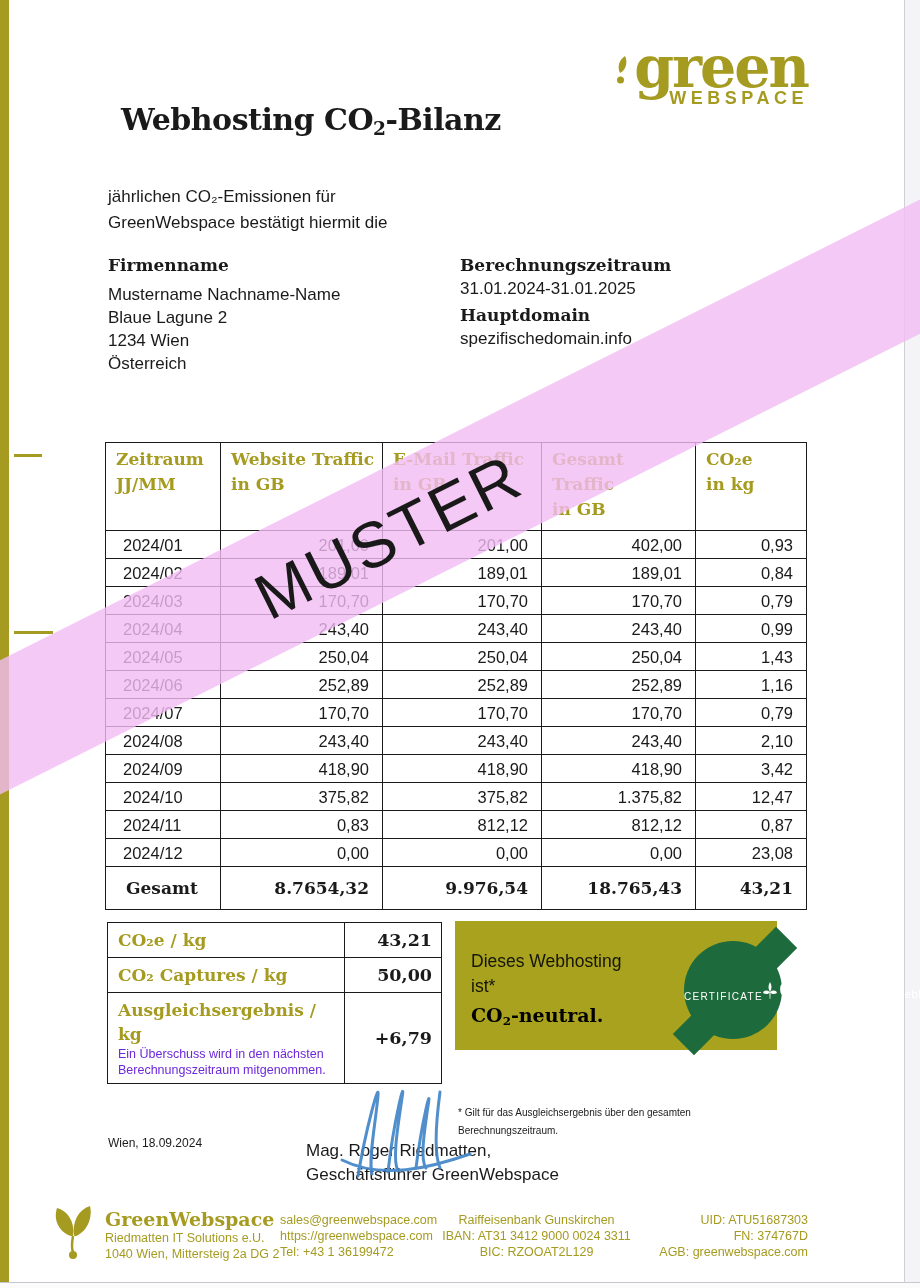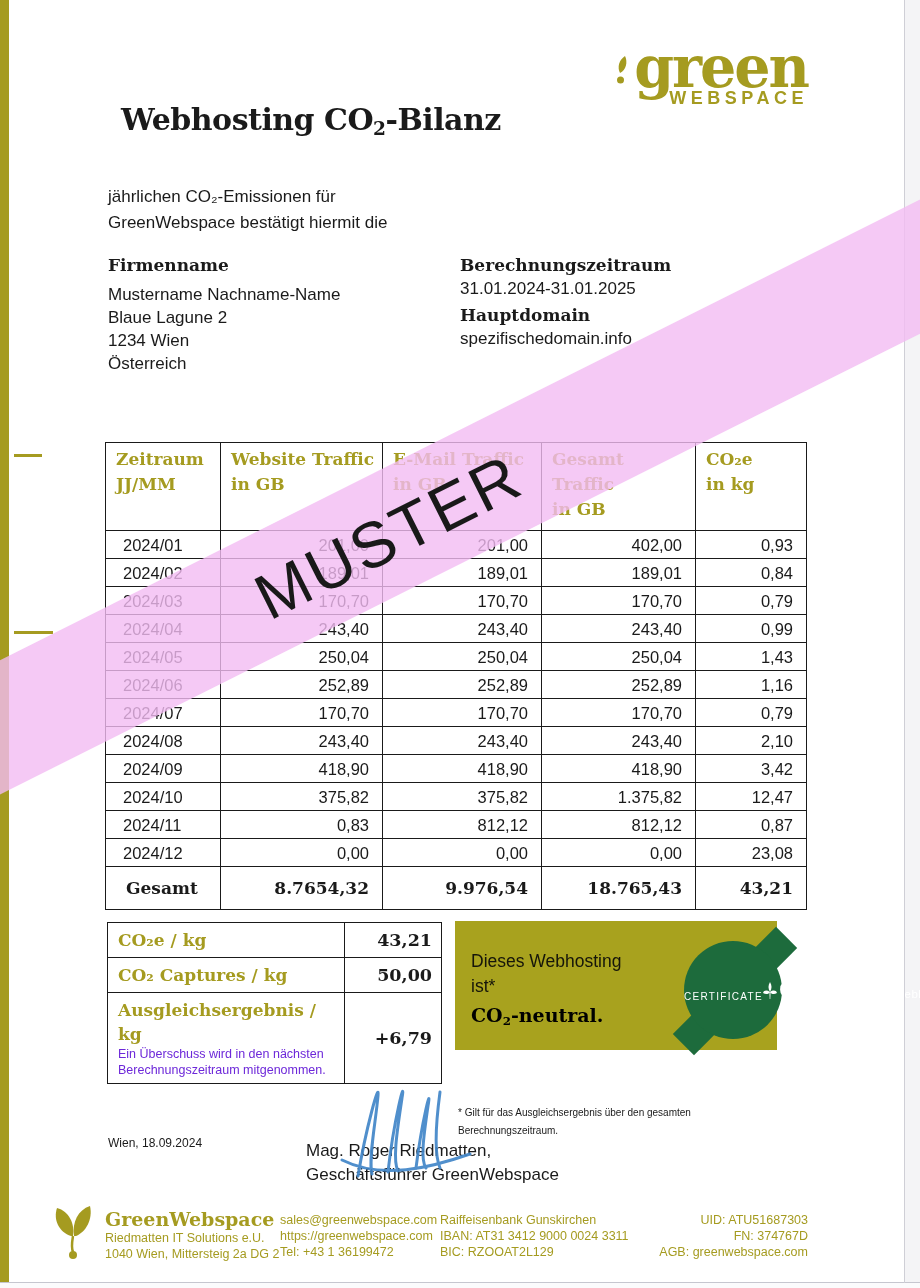--- a/index.html
+++ b/index.html
@@ -89,21 +89,21 @@
   .place-date{position:absolute;left:108px;top:1136px;font-size:12px;}
   .sig-text{position:absolute;left:306px;top:1139px;font-size:17px;line-height:24px;}
   .sig-svg{position:absolute;left:334px;top:1066px;z-index:10;}
 
   
   .f-leaf{position:absolute;left:52px;top:1204px;}
   .f-col{position:absolute;color:var(--olive);font-size:12.5px;line-height:16px;}
   .f-col1{left:105px;top:1209px;}
   .f-company{font-family:"DejaVu Serif",serif;font-weight:700;font-size:19px;line-height:21px;color:var(--olive);}
   .f-col2{left:280px;top:1212px;}
-  .f-col3{left:440px;top:1212px;width:193px;text-align:left;}
+  .f-col3{left:440px;top:1212px;width:193px;text-align:center;}
   .f-col4{left:650px;top:1212px;width:158px;text-align:right;}
 </style>
 </head>
 <body>
 
 <div class="page">
 
   <div class="leftbar"></div>
   <div class="fold fold1"></div>
   <div class="fold fold2"></div>

